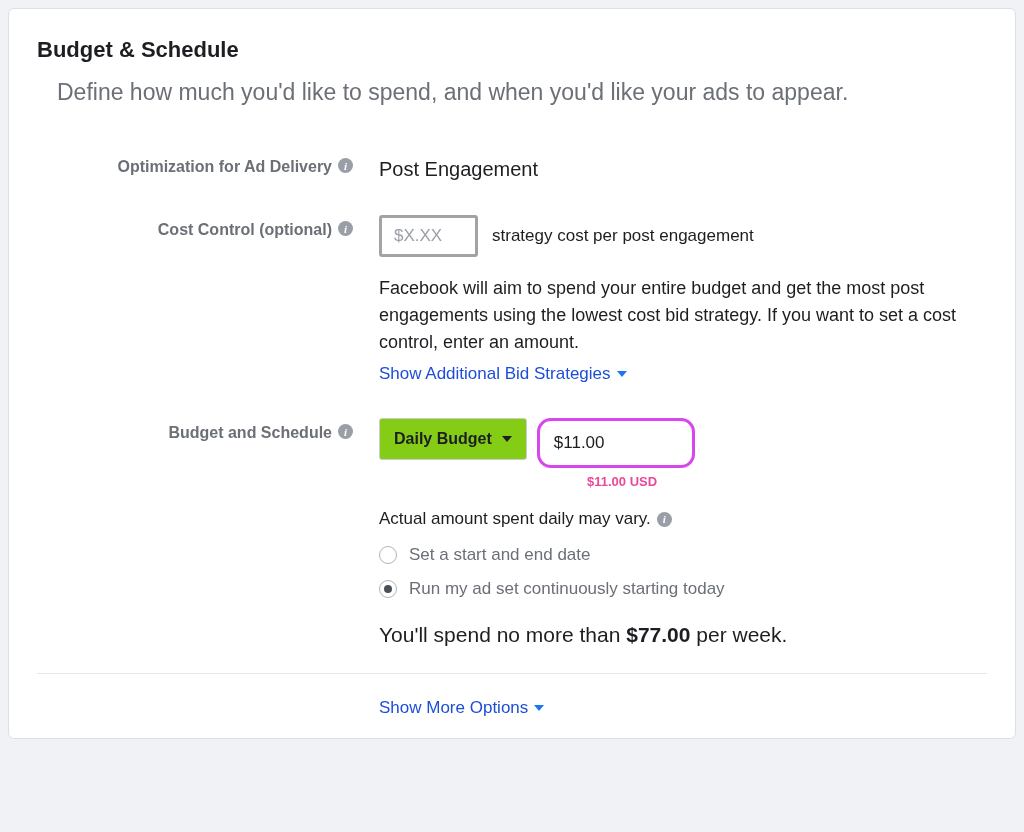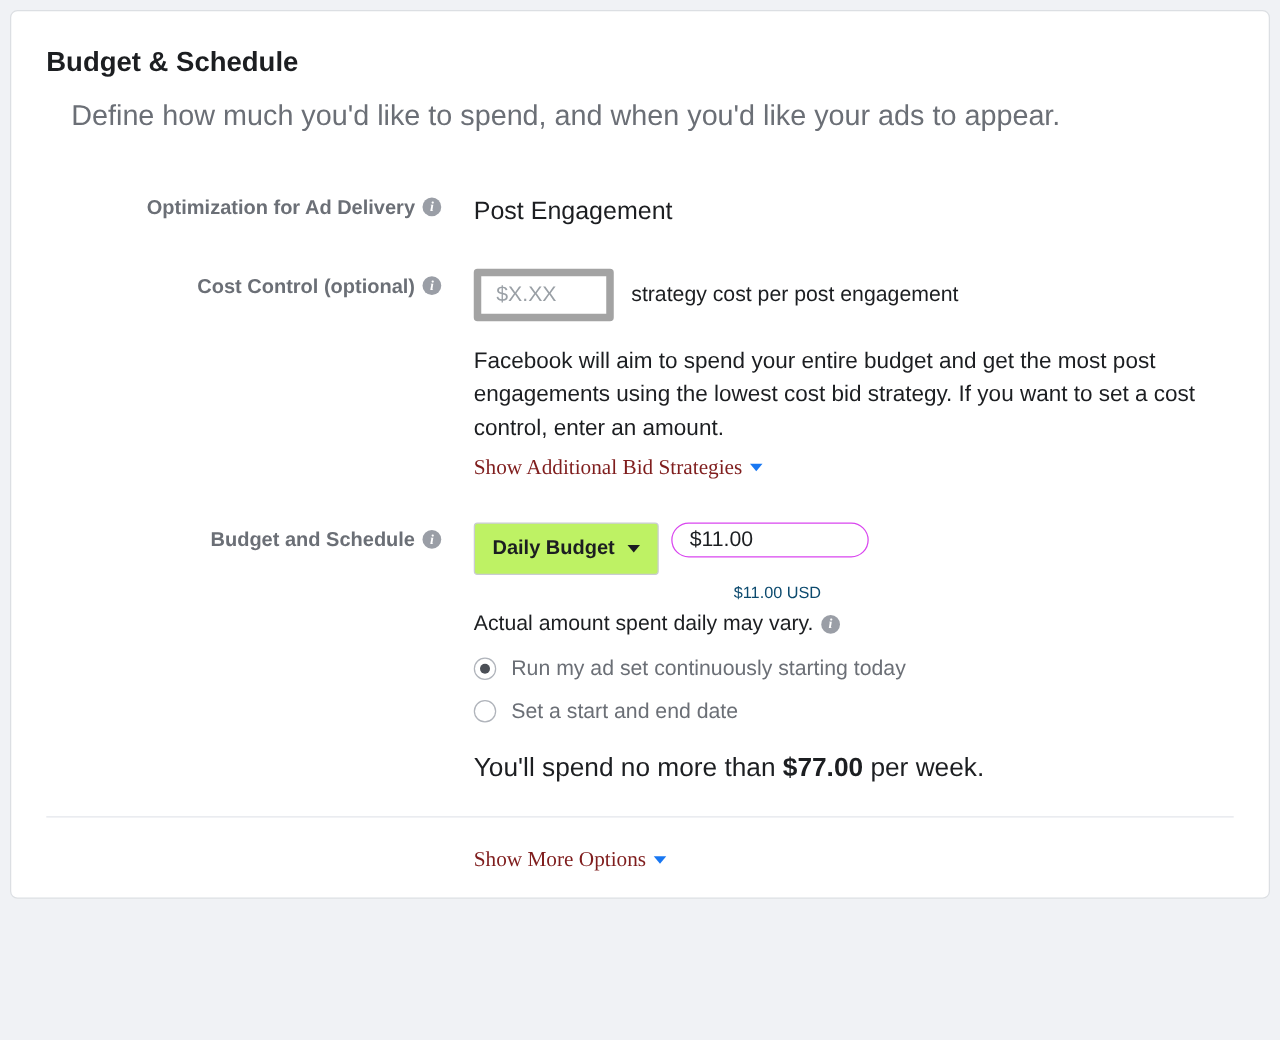--- a/index.html
+++ b/index.html
@@ -65,23 +65,23 @@
       font-family: Georgia, serif;
       cursor: default;
       flex-shrink: 0;
     }
     .value-text {
       font-size: 20px;
       color: #1c1e21;
       padding-top: 6px;
     }
     .cost-input {
-      width: 112px;
+      width: 99px;
       height: 42px;
-      border: 6px solid #a3a3a3;
+      border: 3px solid #a3a3a3;
       border-radius: 3px;
       padding: 0 12px;
       font-size: 17px;
       color: #9aa0a6;
       background: #fff;
     }
     .cost-input::placeholder { color: #9aa0a6; }
     .inline-cost {
       display: flex;
       align-items: center;
@@ -93,69 +93,69 @@
       color: #1c1e21;
     }
     .helper-paragraph {
       font-size: 18px;
       color: #1c1e21;
       line-height: 1.5;
       margin-bottom: 8px;
       max-width: 600px;
     }
     .link {
-      color: #7f1d1d;
+      color: #1d4ed8;
       font-size: 17px;
       cursor: pointer;
       display: inline-flex;
       align-items: center;
       gap: 6px;
-      font-family: Liberation Serif, serif;
     }
     .caret-down {
       width: 0; height: 0;
       border-left: 5px solid transparent;
       border-right: 5px solid transparent;
       border-top: 6px solid #1877f2;
       display: inline-block;
     }
     .caret-down.dark { border-top-color: #1c1e21; }
     .budget-line {
       display: flex;
       gap: 10px;
       margin-bottom: 6px;
     }
     .dropdown {
       height: 42px;
       padding: 0 14px;
       border: 1px solid #c9ccd1;
       border-radius: 3px;
-      background: #bef264;
+      background: #84cc16;
       display: inline-flex;
       align-items: center;
       gap: 10px;
       font-size: 16px;
       font-weight: 600;
       color: #1c1e21;
       cursor: pointer;
     }
     .budget-input {
       width: 158px;
-      height: 28px;
-      border: 1px solid #d946ef;
+      height: 50px;
+      border: 3px solid #d946ef;
       border-radius: 14px;
       padding: 0 14px;
       font-size: 17px;
       color: #1c1e21;
     }
     .sub-amount {
       font-size: 13px;
-      color: #0c4a6e;
+      color: #ec4899;
       margin-left: 208px;
-      margin-bottom: 8px;
+      margin-bottom: 20px;
+      font-weight: bold;
     }
     .actual-line {
       font-size: 17px;
       color: #1c1e21;
       display: flex;
       align-items: center;
       gap: 6px;
       margin-bottom: 16px;
     }
     .radio-row {
@@ -251,26 +251,26 @@
         <input class="budget-input" type="text" value="$11.00" style="">
       </div>
       <div class="sub-amount">$11.00 USD</div>
 
       <div class="actual-line">
         <span>Actual amount spent daily may vary.</span>
         <span class="info-icon">i</span>
       </div>
 
       <div class="radio-row">
+        <span class="radio"></span>
+        <span class="radio-label">Set a start and end date</span>
+      </div>
+      <div class="radio-row">
         <span class="radio checked"></span>
         <span class="radio-label">Run my ad set continuously starting today</span>
-      </div>
-      <div class="radio-row">
-        <span class="radio"></span>
-        <span class="radio-label">Set a start and end date</span>
       </div>
 
       <div class="spend-summary">
         <span>You'll spend no more than </span><b>$77.00</b><span> per week.</span>
       </div>
     </div>
   </div>
 
   <hr class="divider">
 

